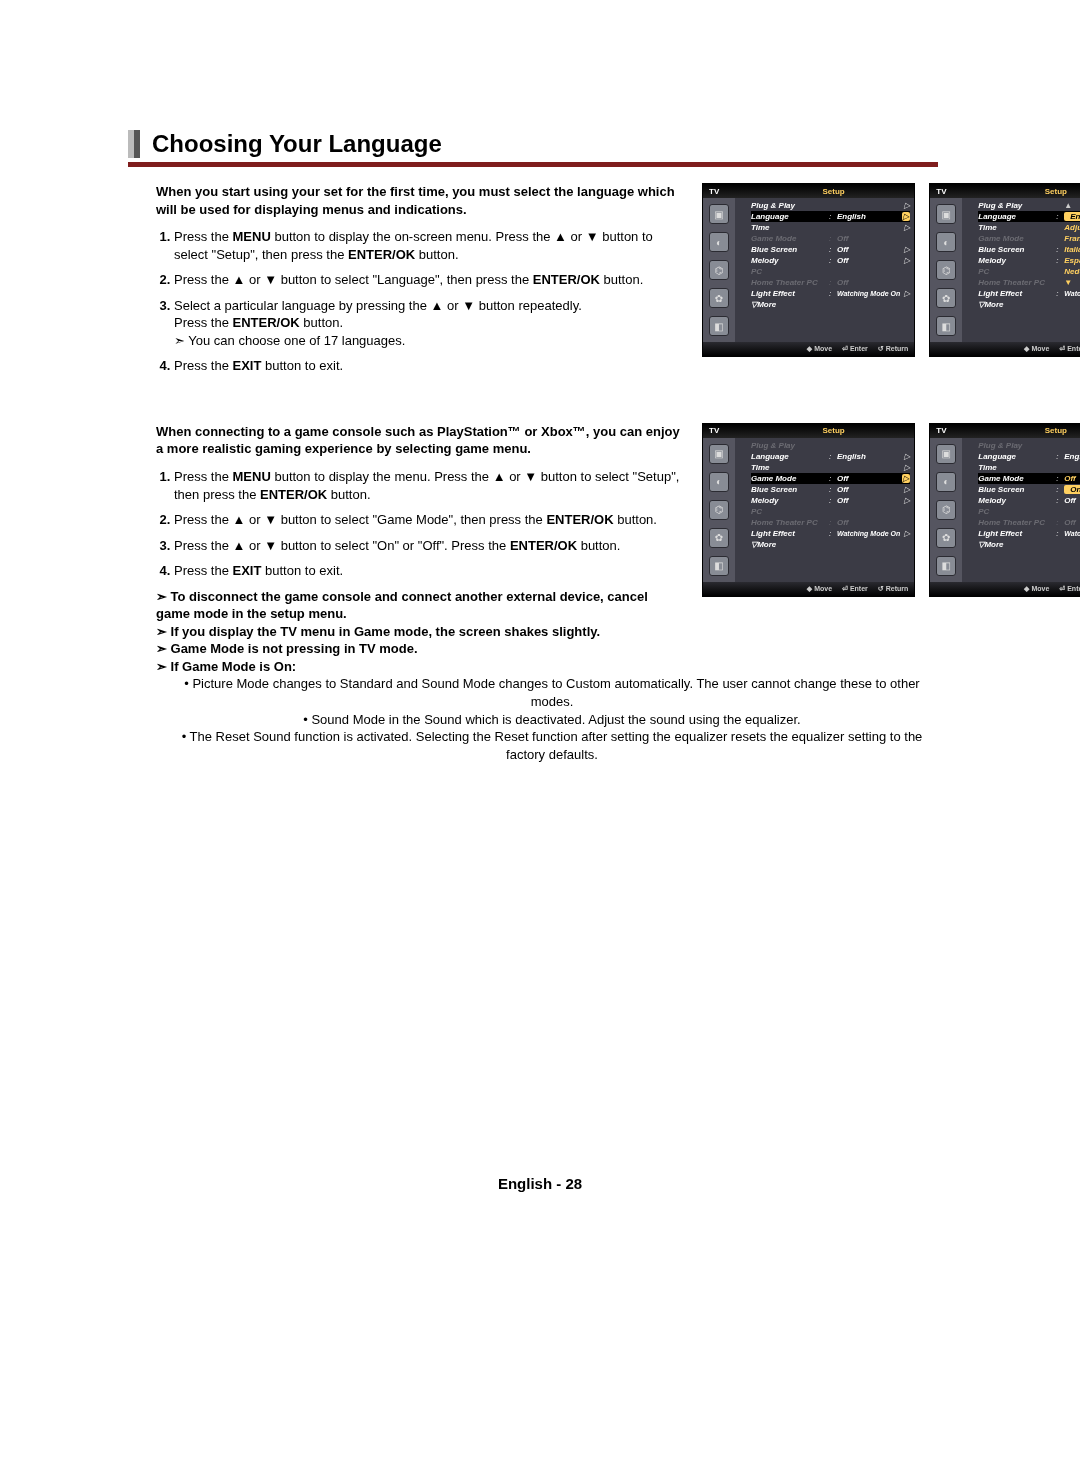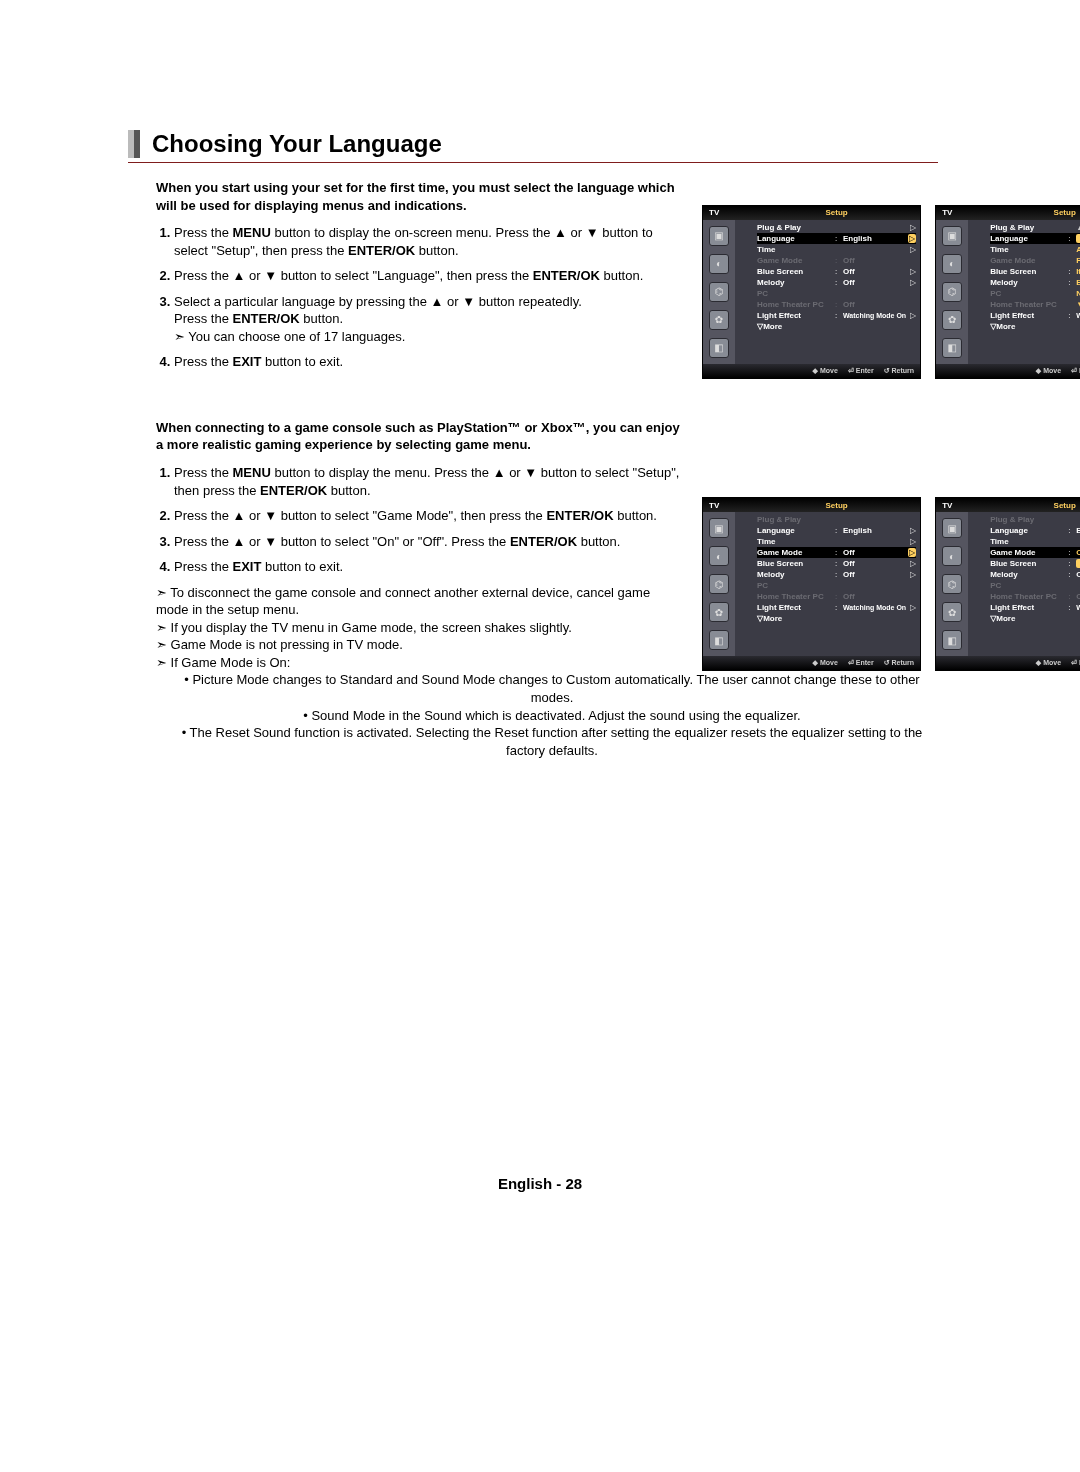--- a/index.html
+++ b/index.html
@@ -19,39 +19,39 @@
   }
   .content {
     position: absolute;
     left: 128px;
     top: 130px;
     width: 810px;
   }
   .section-title-row {
     display: flex;
     align-items: center;
-    border-bottom: 1px solid #7f1d1d;
+    border-bottom: 5px solid #7f1d1d;
     padding-bottom: 4px;
     margin-bottom: 16px;
   }
   .title-bar {
     width: 6px;
     height: 28px;
     background: #555;
     border-left: 6px solid #bbb;
     margin-right: 12px;
   }
   .section-title {
     font-size: 24px;
     font-weight: bold;
   }
   .columns {
     display: flex;
     gap: 18px;
-    align-items: flex-end;
+    align-items: flex-start;
   }
   .leftcol {
     flex: 1;
     padding-left: 28px;
   }
   .intro {
     font-weight: bold;
     margin-bottom: 10px;
     line-height: 1.35;
   }
@@ -64,21 +64,21 @@
     line-height: 1.35;
     font-weight: bold;
   }
   ol.steps li span {
     font-weight: normal;
   }
   .arrow::before {
     content: "➣ ";
   }
   .sub {
-    font-weight: normal;
+    font-weight: bold;
     padding-left: 0;
     line-height: 1.35;
   }
   .bullet-sub {
     padding-left: 10px;
     line-height: 1.35;
   }
   .rightcol {
     width: 236px;
     display: flex;
@@ -128,21 +128,22 @@
     border-radius: 3px;
     border: 1px solid #2b2b32;
     display: flex;
     align-items: center;
     justify-content: center;
     font-size: 10px;
     color: #ddd;
   }
   .osd-list {
     flex: 1;
-    padding: 2px 4px 2px 22px;
+    padding: 2px 4px 2px 16px;
+    font-style: italic;
   }
   .osd-row {
     display: flex;
     align-items: center;
     height: 11px;
     position: relative;
   }
   .osd-row .label {
     flex: 0 0 78px;
     white-space: nowrap;

